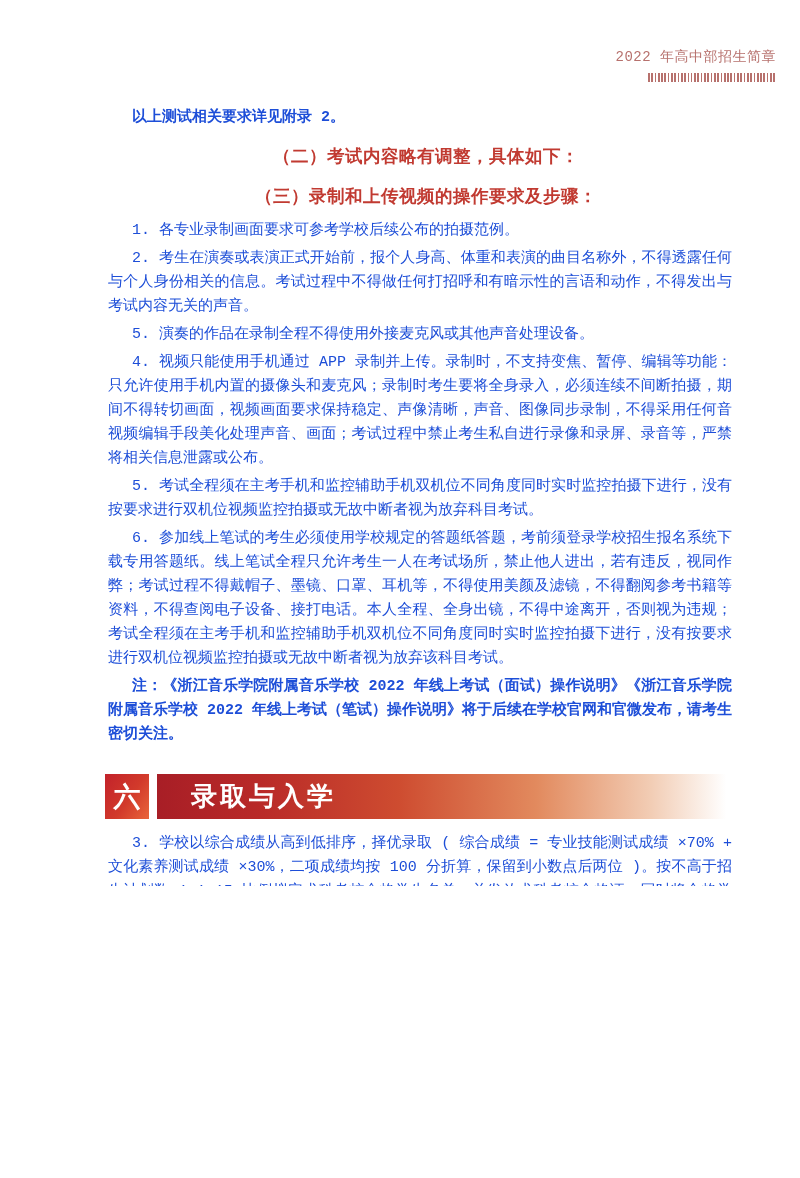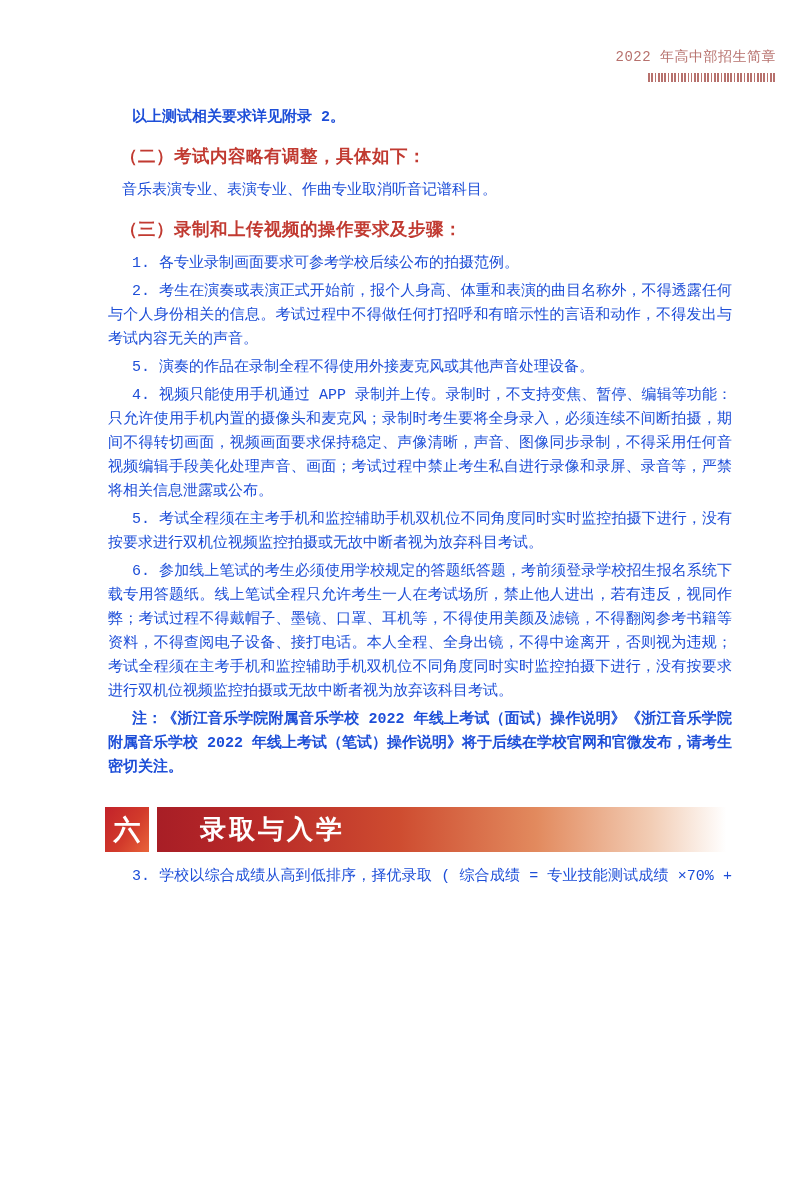--- a/index.html
+++ b/index.html
@@ -53,20 +53,21 @@
   .indent-sm { text-indent: 14px; }
   .bold { font-weight: 700; }
   .red-heading {
     margin: 14px 0 9px 0;
     font-size: 17.5px;
     line-height: 26px;
     font-weight: 700;
     color: #c13a31;
     text-indent: 12px;
     letter-spacing: 0.5px;
+    text-align: center;
   }
   
   .section-banner {
     display: flex;
     align-items: stretch;
     height: 45px;
     margin: 27px 0 13px -3px;
   }
   .num-box {
     width: 44px;
@@ -84,21 +85,21 @@
     margin-left: 8px;
     background: linear-gradient(90deg,
       #a81e26 0%, #b92a28 18%, #ce4c30 42%,
       #e28a5e 66%, #f2cdb5 86%, rgba(255,255,255,0) 99%);
     color: #ffffff;
     font-size: 26px;
     font-weight: 700;
     letter-spacing: 3px;
     display: flex;
     align-items: center;
-    padding-left: 43px;
+    padding-left: 34px;
   }
   
   .footer {
     position: absolute;
     top: 1103px;
     left: 0;
     right: 0;
     text-align: center;
     color: #c2574f;
     font-size: 16px;
@@ -115,21 +116,20 @@
     <div class="barcode"></div>
   </div>
 
   <div class="content">
 
     <p class="para indent bold">以上测试相关要求详见附录 2。</p>
 
 
     <h3 class="red-heading">（二）考试内容略有调整，具体如下：</h3>
 
-    <p class="para indent-sm">音乐表演专业、表演专业、作曲专业取消听音记谱科目。</p>
 
     <h3 class="red-heading">（三）录制和上传视频的操作要求及步骤：</h3>
 
 
     <p class="para indent">1. 各专业录制画面要求可参考学校后续公布的拍摄范例。</p>
     <p class="para indent">2. 考生在演奏或表演正式开始前，报个人身高、体重和表演的曲目名称外，不得透露任何与个人身份相关的信息。考试过程中不得做任何打招呼和有暗示性的言语和动作，不得发出与考试内容无关的声音。</p>
     <p class="para indent">5. 演奏的作品在录制全程不得使用外接麦克风或其他声音处理设备。</p>
     <p class="para indent">4. 视频只能使用手机通过 APP 录制并上传。录制时，不支持变焦、暂停、编辑等功能：只允许使用手机内置的摄像头和麦克风；录制时考生要将全身录入，必须连续不间断拍摄，期间不得转切画面，视频画面要求保持稳定、声像清晰，声音、图像同步录制，不得采用任何音视频编辑手段美化处理声音、画面；考试过程中禁止考生私自进行录像和录屏、录音等，严禁将相关信息泄露或公布。</p>
     <p class="para indent">5. 考试全程须在主考手机和监控辅助手机双机位不同角度同时实时监控拍摄下进行，没有按要求进行双机位视频监控拍摄或无故中断者视为放弃科目考试。</p>
     <p class="para indent">6. 参加线上笔试的考生必须使用学校规定的答题纸答题，考前须登录学校招生报名系统下载专用答题纸。线上笔试全程只允许考生一人在考试场所，禁止他人进出，若有违反，视同作弊；考试过程不得戴帽子、墨镜、口罩、耳机等，不得使用美颜及滤镜，不得翻阅参考书籍等资料，不得查阅电子设备、接打电话。本人全程、全身出镜，不得中途离开，否则视为违规；考试全程须在主考手机和监控辅助手机双机位不同角度同时实时监控拍摄下进行，没有按要求进行双机位视频监控拍摄或无故中断者视为放弃该科目考试。</p>

